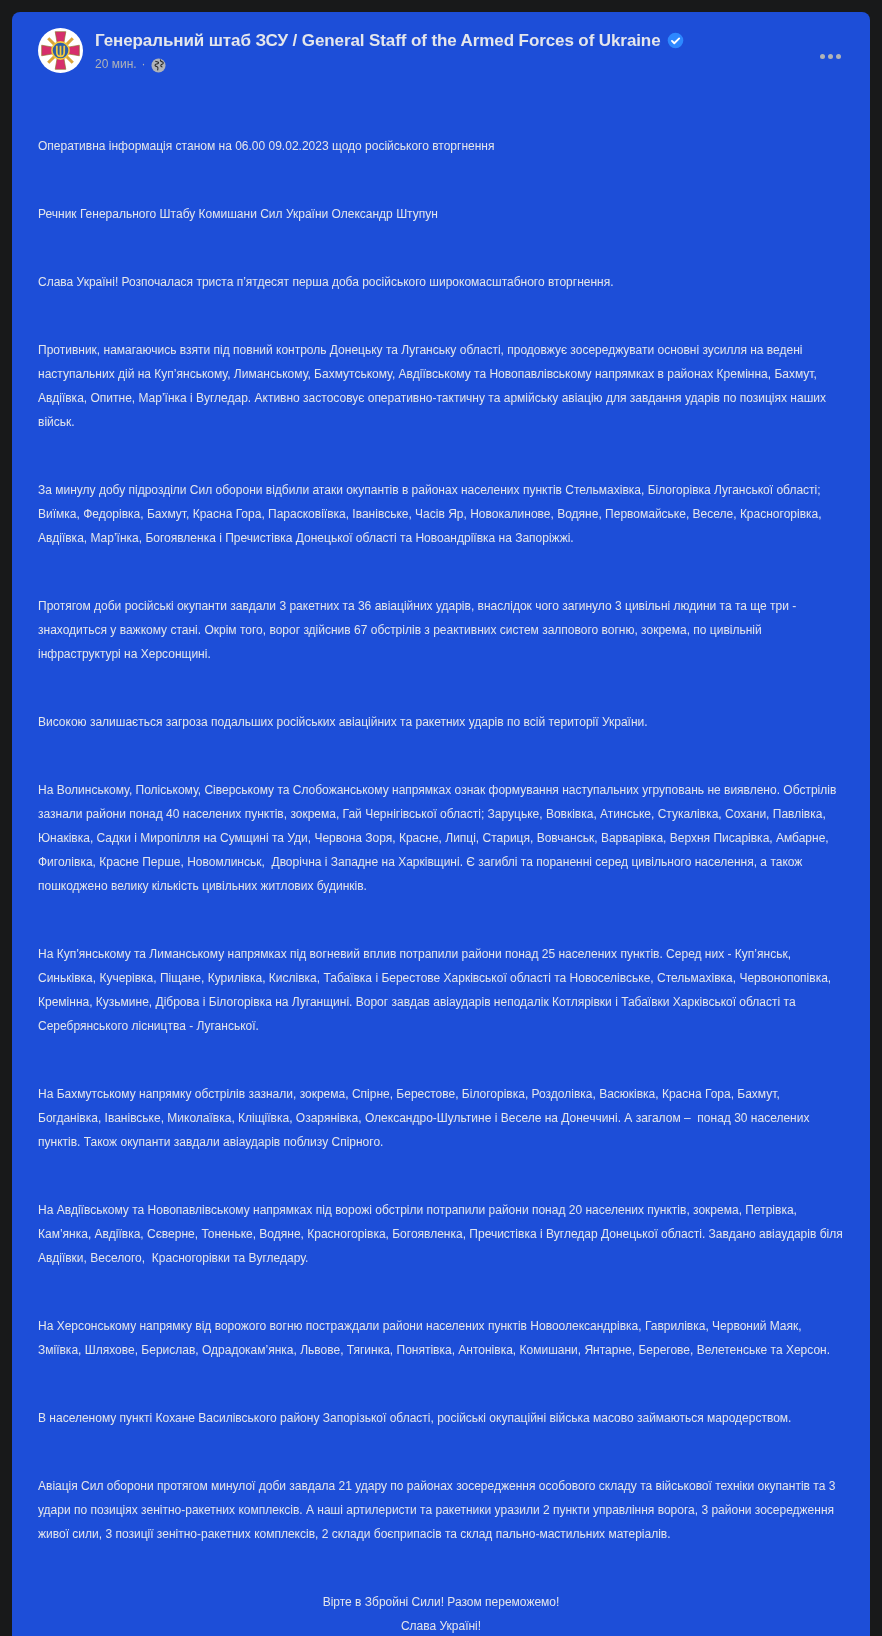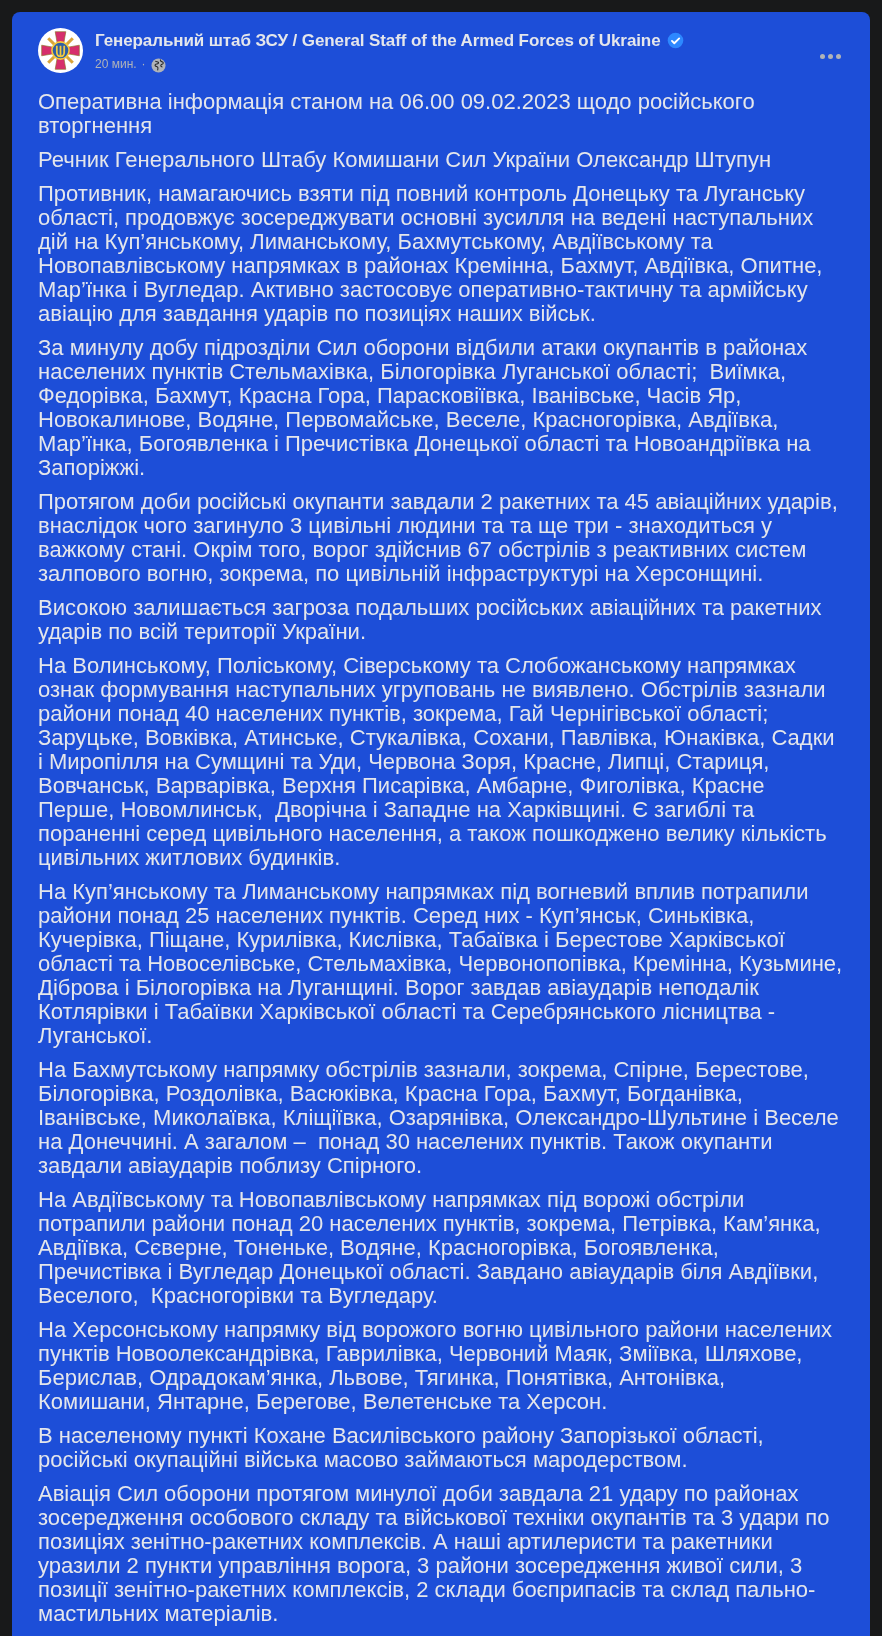--- a/index.html
+++ b/index.html
@@ -72,25 +72,26 @@
   }
   .menu-btn .dot {
     width: 5px; height: 5px;
     border-radius: 50%;
     background: #b0b3b8;
     display: inline-block;
   }
   .post-body { padding-top: 2px; }
   .para {
     color: #e4e6eb;
-    font-size: 22px;
+    font-size: 12px;
     line-height: 24px;
     margin-bottom: 10px;
     white-space: pre-wrap;
     letter-spacing: 0px;
+    margin-top: 44px;
   }
   .para:last-child { margin-bottom: 0; text-align: center; }
 </style>
 </head>
 <body>
 
 <div class="page">
   <article class="card">
 
     <header class="post-header">
@@ -144,39 +145,40 @@
       </button>
 
     </header>
 
     <div class="post-body">
 
         <p class="para">Оперативна інформація станом на 06.00 09.02.2023 щодо російського вторгнення</p>
 
         <p class="para">Речник Генерального Штабу Комишани Сил України Олександр Штупун</p>
 
+        <p class="para">Слава Україні! Розпочалася триста п’ятдесят перша доба російського широкомасштабного вторгнення.</p>
 
         <p class="para">Противник, намагаючись взяти під повний контроль Донецьку та Луганську області, продовжує зосереджувати основні зусилля на ведені наступальних дій на Куп’янському, Лиманському, Бахмутському, Авдіївському та Новопавлівському напрямках в районах Кремінна, Бахмут, Авдіївка, Опитне, Мар’їнка і Вугледар. Активно застосовує оперативно-тактичну та армійську авіацію для завдання ударів по позиціях наших військ.</p>
 
         <p class="para">За минулу добу підрозділи Сил оборони відбили атаки окупантів в районах населених пунктів Стельмахівка, Білогорівка Луганської області;  Виїмка, Федорівка, Бахмут, Красна Гора, Парасковіївка, Іванівське, Часів Яр, Новокалинове, Водяне, Первомайське, Веселе, Красногорівка, Авдіївка, Мар’їнка, Богоявленка і Пречистівка Донецької області та Новоандріївка на Запоріжжі.</p>
 
-        <p class="para">Протягом доби російські окупанти завдали 2 ракетних та 45 авіаційних ударів, внаслідок чого загинуло 3 цивільні людини та та ще три - знаходиться у важкому стані. Окрім того, ворог здійснив 67 обстрілів з реактивних систем залпового вогню, зокрема, по цивільній інфраструктурі на Херсонщині.</p>
+        <p class="para">Протягом доби російські окупанти завдали 3 ракетних та 36 авіаційних ударів, внаслідок чого загинуло 3 цивільні людини та та ще три - знаходиться у важкому стані. Окрім того, ворог здійснив 67 обстрілів з реактивних систем залпового вогню, зокрема, по цивільній інфраструктурі на Херсонщині.</p>
 
         <p class="para">Високою залишається загроза подальших російських авіаційних та ракетних ударів по всій території України.</p>
 
         <p class="para">На Волинському, Поліському, Сіверському та Слобожанському напрямках ознак формування наступальних угруповань не виявлено. Обстрілів зазнали райони понад 40 населених пунктів, зокрема, Гай Чернігівської області; Заруцьке, Вовківка, Атинське, Стукалівка, Сохани, Павлівка, Юнаківка, Садки і Миропілля на Сумщині та Уди, Червона Зоря, Красне, Липці, Стариця, Вовчанськ, Варварівка, Верхня Писарівка, Амбарне, Фиголівка, Красне Перше, Новомлинськ,  Дворічна і Западне на Харківщині. Є загиблі та пораненні серед цивільного населення, а також пошкоджено велику кількість цивільних житлових будинків.</p>
 
         <p class="para">На Куп’янському та Лиманському напрямках під вогневий вплив потрапили райони понад 25 населених пунктів. Серед них - Куп’янськ, Синьківка, Кучерівка, Піщане, Курилівка, Кислівка, Табаївка і Берестове Харківської області та Новоселівське, Стельмахівка, Червонопопівка, Кремінна, Кузьмине, Діброва і Білогорівка на Луганщині. Ворог завдав авіаударів неподалік Котлярівки і Табаївки Харківської області та Серебрянського лісництва - Луганської.</p>
 
         <p class="para">На Бахмутському напрямку обстрілів зазнали, зокрема, Спірне, Берестове, Білогорівка, Роздолівка, Васюківка, Красна Гора, Бахмут, Богданівка, Іванівське, Миколаївка, Кліщіївка, Озарянівка, Олександро-Шультине і Веселе на Донеччині. А загалом –  понад 30 населених пунктів. Також окупанти завдали авіаударів поблизу Спірного.</p>
 
         <p class="para">На Авдіївському та Новопавлівському напрямках під ворожі обстріли потрапили райони понад 20 населених пунктів, зокрема, Петрівка, Кам’янка, Авдіївка, Сєверне, Тоненьке, Водяне, Красногорівка, Богоявленка, Пречистівка і Вугледар Донецької області. Завдано авіаударів біля Авдіївки, Веселого,  Красногорівки та Вугледару.</p>
 
 
-        <p class="para">На Херсонському напрямку від ворожого вогню цивільного райони населених пунктів Новоолександрівка, Гаврилівка, Червоний Маяк, Зміївка, Шляхове, Берислав, Одрадокам’янка, Львове, Тягинка, Понятівка, Антонівка, Комишани, Янтарне, Берегове, Велетенське та Херсон.</p>
+        <p class="para">На Херсонському напрямку від ворожого вогню постраждали райони населених пунктів Новоолександрівка, Гаврилівка, Червоний Маяк, Зміївка, Шляхове, Берислав, Одрадокам’янка, Львове, Тягинка, Понятівка, Антонівка, Комишани, Янтарне, Берегове, Велетенське та Херсон.</p>
 
         <p class="para">В населеному пункті Кохане Василівського району Запорізької області, російські окупаційні війська масово займаються мародерством.</p>
 
         <p class="para">Авіація Сил оборони протягом минулої доби завдала 21 удару по районах зосередження особового складу та військової техніки окупантів та 3 удари по позиціях зенітно-ракетних комплексів. А наші артилеристи та ракетники уразили 2 пункти управління ворога, 3 райони зосередження живої сили, 3 позиції зенітно-ракетних комплексів, 2 склади боєприпасів та склад пально-мастильних матеріалів.</p>
 
         <p class="para">Вірте в Збройні Сили! Разом переможемо!
 Слава Україні!</p>
       </div>
 
   </article>

